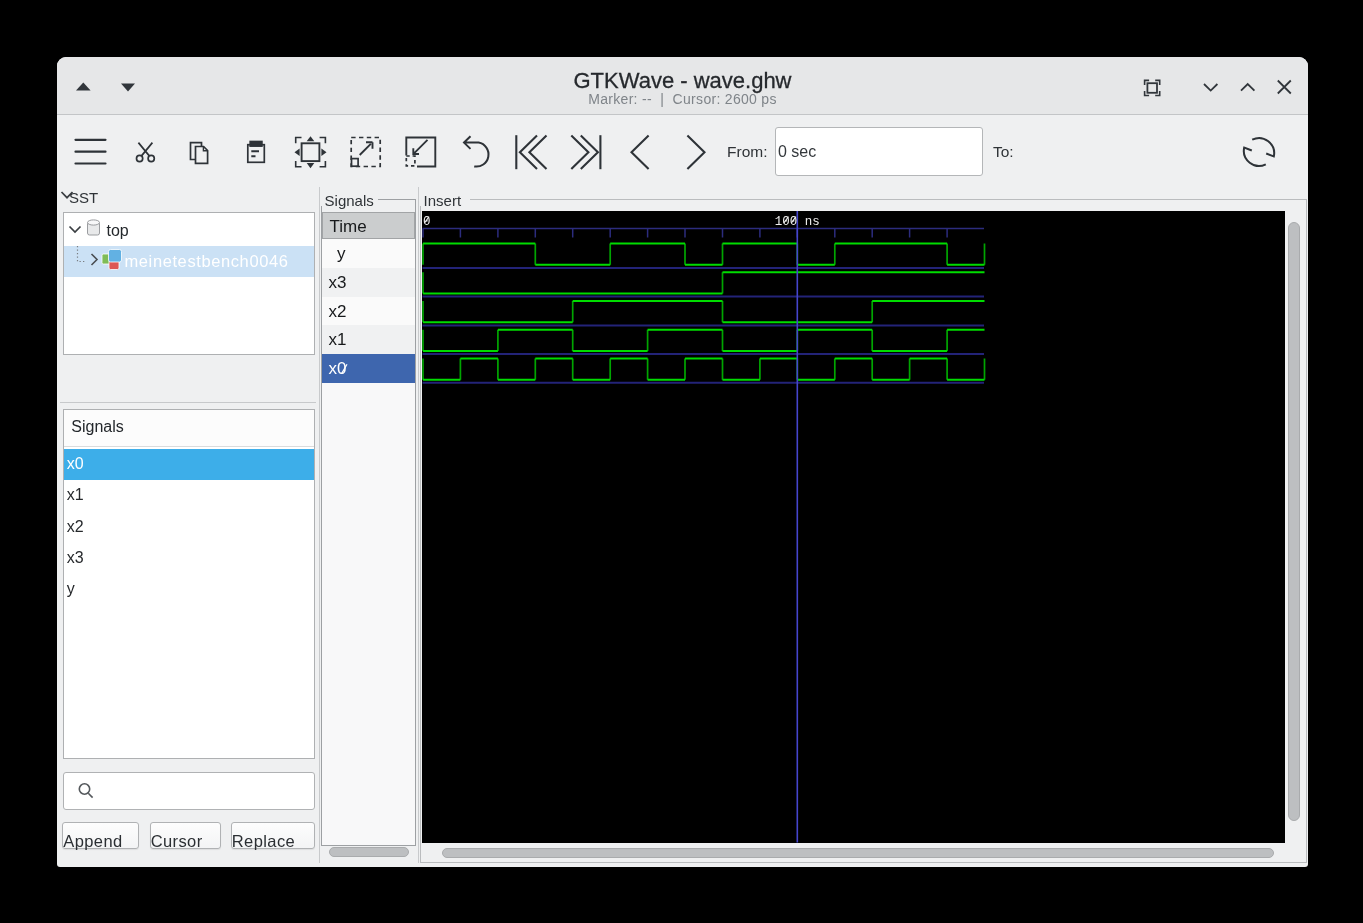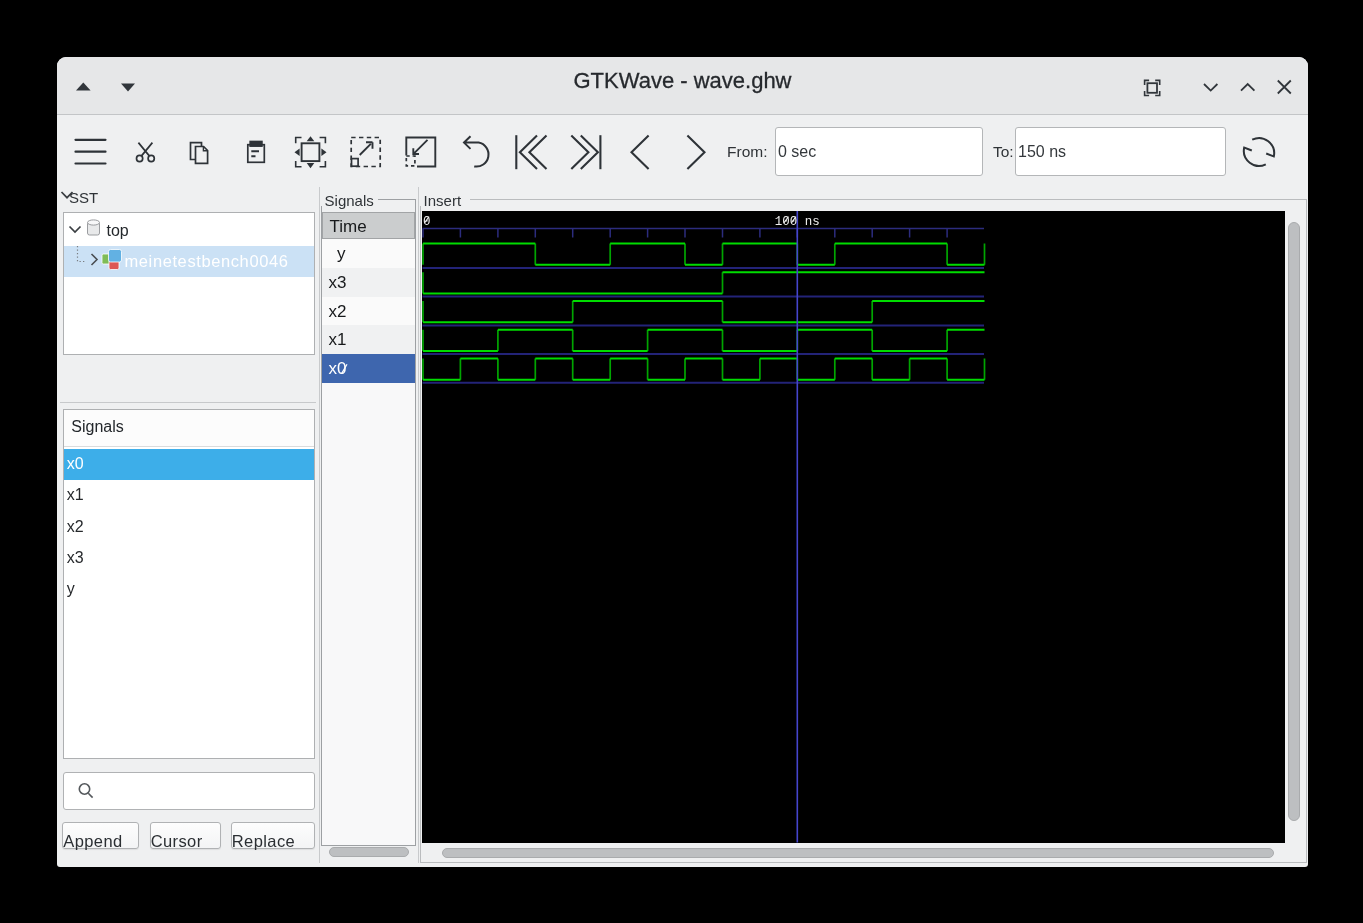--- a/index.html
+++ b/index.html
@@ -21,20 +21,21 @@
  <path d="M64,26.5 L78,26.5 L71,34.5 Z" fill="#31363b"></path>
  <g fill="none" stroke="#31363b" stroke-width="1.8">
   <rect x="1090.4" y="26.2" width="9.6" height="9.6"></rect>
   <path d="M1087.6,27.9 V23.4 H1092.1 M1098.2,23.4 H1102.7 V27.9 M1102.7,34 V38.5 H1098.2 M1092.1,38.5 H1087.6 V34" stroke-width="1.6"></path>
   <path d="M1147,27 L1153.7,33.6 L1160.4,27"></path>
   <path d="M1184,33.6 L1190.7,27 L1197.4,33.6"></path>
   <path d="M1220.8,23.5 L1233.8,36.5 M1220.8,36.5 L1233.8,23.5"></path>
  </g>
 </svg>
 <div class="title">GTKWave - wave.ghw</div>
+<div class="subtitle">Marker: --&nbsp;&nbsp;|&nbsp;&nbsp;Cursor: 2600 ps</div>
 
 <svg class="abs" style="left:0;top:0" width="1251" height="130">
  <g fill="none" stroke="#2e3338" stroke-width="2.2" stroke-linecap="round">
   <path d="M18.5,82.8 H48.5 M18.5,94.7 H48.5 M18.5,106.5 H48.5"></path>
  </g>
  <g fill="none" stroke="#2e3338" stroke-width="1.7">
   <circle cx="82.6" cy="101.5" r="3.1"></circle>
   <circle cx="94.2" cy="101.5" r="3.1"></circle>
   <path d="M81.4,85.6 L92.3,98.9 M95.4,85.6 L84.5,98.9"></path>
  </g>
@@ -83,21 +84,20 @@
   <path d="M591.6,78.4 L574.5,95.2 L591.6,112"></path>
   <path d="M630.4,78.4 L647.5,95.2 L630.4,112"></path>
  </g>
  <g stroke="#2e3338" fill="none" stroke-width="2">
   <path d="M1195.2,82.7 A15.2,15.2 0 0 1 1216.8,99.5 L1209.2,96.5 M1208.8,107.3 A15.2,15.2 0 0 1 1187.2,90.5 L1194.8,93.5"></path>
  </g>
 </svg>
 <div class="flabel" style="left:670px;top:86px;font-size:15.5px">From:</div>
 <div class="input" style="left:718px;width:208px">0 sec</div>
 <div class="flabel" style="left:936px;top:86px;font-size:15.5px">To:</div>
-<div class="input" style="left:958px;width:211px">150 ns</div>
 
 <svg class="abs" style="left:0;top:128px" width="320" height="30">
  <path d="M4.5,7 L10,12.7 L15.5,7" fill="none" stroke="#3a3e42" stroke-width="1.7"></path>
 </svg>
 <div class="flabel" style="left:12px;top:131.5px;font-size:15px">SST</div>
 <div class="wbox" style="left:5.5px;top:154.5px;width:252px;height:143px">
   <svg class="abs" style="left:0;top:0" width="250" height="183">
     <rect x="0" y="33" width="250" height="31" fill="#cbe1f5"></rect>
     <path d="M5.5,13.5 L11,19 L16.5,13.5" fill="none" stroke="#3a3e42" stroke-width="1.7"></path>
     <g>

